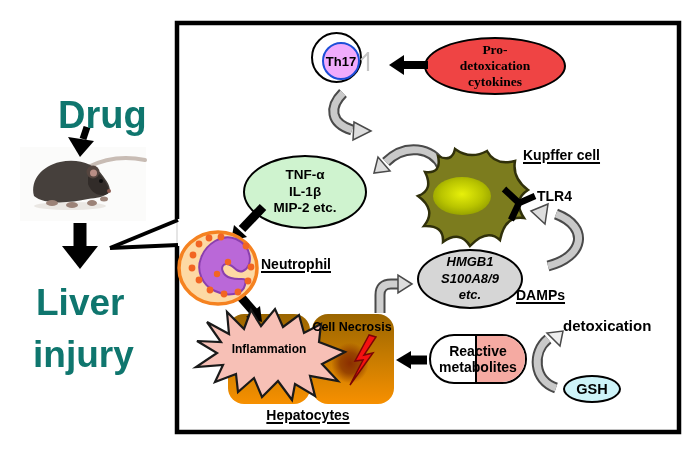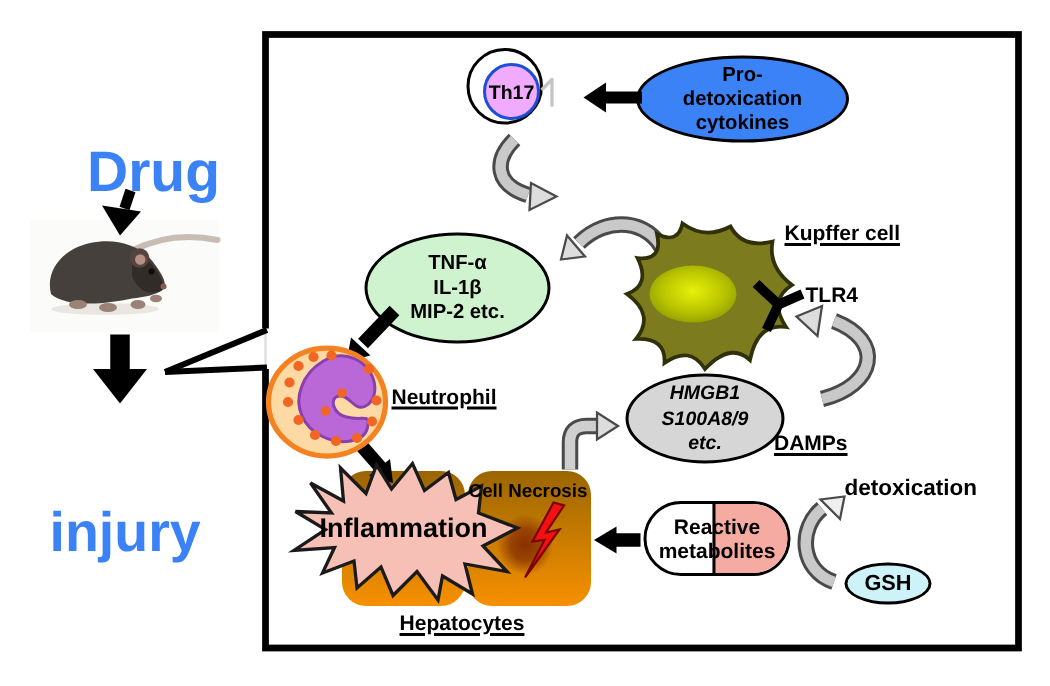--- a/index.html
+++ b/index.html
@@ -4,28 +4,28 @@
 <style>
   html,body{margin:0;padding:0;background:#fff;}
   .stage{
     position:relative;width:700px;height:457px;background:#ffffff;overflow:hidden;
     font-family:"Liberation Sans", sans-serif;font-weight:bold;color:#000;
   }
   .stage svg.overlay{position:absolute;left:0;top:0;z-index:2;pointer-events:none;}
   .shape{position:absolute;z-index:1;box-sizing:border-box;}
   .lbl{position:absolute;z-index:3;white-space:nowrap;}
   .u{text-decoration:underline;text-decoration-thickness:2px;text-underline-offset:2px;}
-  .red{color:#3b82f6;}
+  .red{color:#0f766e;}
   .ellipse{
     position:absolute;z-index:1;box-sizing:border-box;border:2px solid #000;border-radius:50%;
     display:flex;flex-direction:column;align-items:center;justify-content:center;
     text-align:center;line-height:1.25;
   }
   .ellipse span{display:block;}
-  .el-pro{left:424px;top:37px;width:142px;height:58px;background:#3b82f6;font-size:13.5px;line-height:1.2;}
+  .el-pro{left:424px;top:37px;width:142px;height:58px;background:#ef4444;font-size:13.5px;line-height:1.2;font-family:Liberation Serif, serif;}
   .el-tnf{left:243px;top:155px;width:124px;height:74px;background:#cff3cf;font-size:13.5px;}
   .el-damps{left:417px;top:249px;width:106px;height:60px;background:#d6d6d6;font-size:13px;line-height:1.3;font-style:italic;}
   .el-gsh{left:563px;top:375px;width:58px;height:28px;background:#cdf3f8;font-size:14.5px;}
   .th17-outer{left:311px;top:32px;width:51px;height:51px;background:#ffffff;border:2px solid #000;border-radius:50%;}
   .th17-inner{left:322px;top:42px;width:38px;height:38px;background:#f0abfc;border:2px solid #1d4ed8;border-radius:50%;
     display:flex;align-items:center;justify-content:center;font-size:13px;z-index:1;position:absolute;box-sizing:border-box;}
   .hep{border-radius:16px;background:linear-gradient(180deg,#9a6500 0%,#c47a00 45%,#f79000 100%);}
   .hep-left{left:228px;top:314px;width:82px;height:90px;}
   .hep-right{left:312px;top:314px;width:82px;height:90px;}
   .necrosis{left:326px;top:337px;width:48px;height:52px;border-radius:50%;
@@ -35,21 +35,21 @@
   .capsule .cap-text{position:absolute;inset:0;display:flex;flex-direction:column;align-items:center;justify-content:center;
     font-size:14px;line-height:1.15;z-index:1;text-align:center;}
   .lbl-drug{left:58px;top:94px;font-size:38px;}
   .lbl-liver{left:36px;top:282px;font-size:37px;}
   .lbl-injury{left:33px;top:334px;font-size:37px;}
   .lbl-kupffer{left:523px;top:147px;font-size:14px;}
   .lbl-tlr4{left:537px;top:188px;font-size:14px;}
   .lbl-neutrophil{left:261px;top:256px;font-size:14px;}
   .lbl-damps{left:516px;top:287px;font-size:14px;}
   .lbl-cellnecrosis{left:309px;top:320px;width:86px;font-size:12.5px;text-align:center;white-space:nowrap;}
-  .lbl-inflammation{left:196px;top:342px;width:146px;font-size:18px;text-align:center;}
+  .lbl-inflammation{left:196px;top:342px;width:146px;font-size:12px;text-align:center;}
   .lbl-hepatocytes{left:252px;top:407px;width:112px;font-size:14px;text-align:center;}
   .lbl-detox{left:563px;top:317px;font-size:15px;}
 </style>
 </head>
 <body>
 
 <div class="stage">
 
   <div class="shape hep hep-left"></div>
   <div class="shape hep hep-right"></div>
@@ -209,20 +209,21 @@
 
     <polygon points="369,335 355,361 363,360 350,385 373,353 364,355 376,337" fill="#f51111" stroke="#7a0505" stroke-width="1.5"></polygon>
 
     <g stroke="#c4c4c4" stroke-width="2.2" fill="none">
       <line x1="368" y1="52" x2="368" y2="71"></line>
       <line x1="361" y1="60" x2="368" y2="53"></line>
     </g>
   </svg>
 
   <div class="lbl red lbl-drug">Drug</div>
+  <div class="lbl red lbl-liver">Liver</div>
   <div class="lbl red lbl-injury">injury</div>
 
   <div class="lbl u lbl-kupffer">Kupffer cell</div>
   <div class="lbl lbl-tlr4">TLR4</div>
   <div class="lbl u lbl-neutrophil">Neutrophil</div>
   <div class="lbl u lbl-damps">DAMPs</div>
   <div class="lbl lbl-cellnecrosis">Cell Necrosis</div>
   <div class="lbl lbl-inflammation">Inflammation</div>
   <div class="lbl u lbl-hepatocytes">Hepatocytes</div>
   <div class="lbl lbl-detox">detoxication</div>

